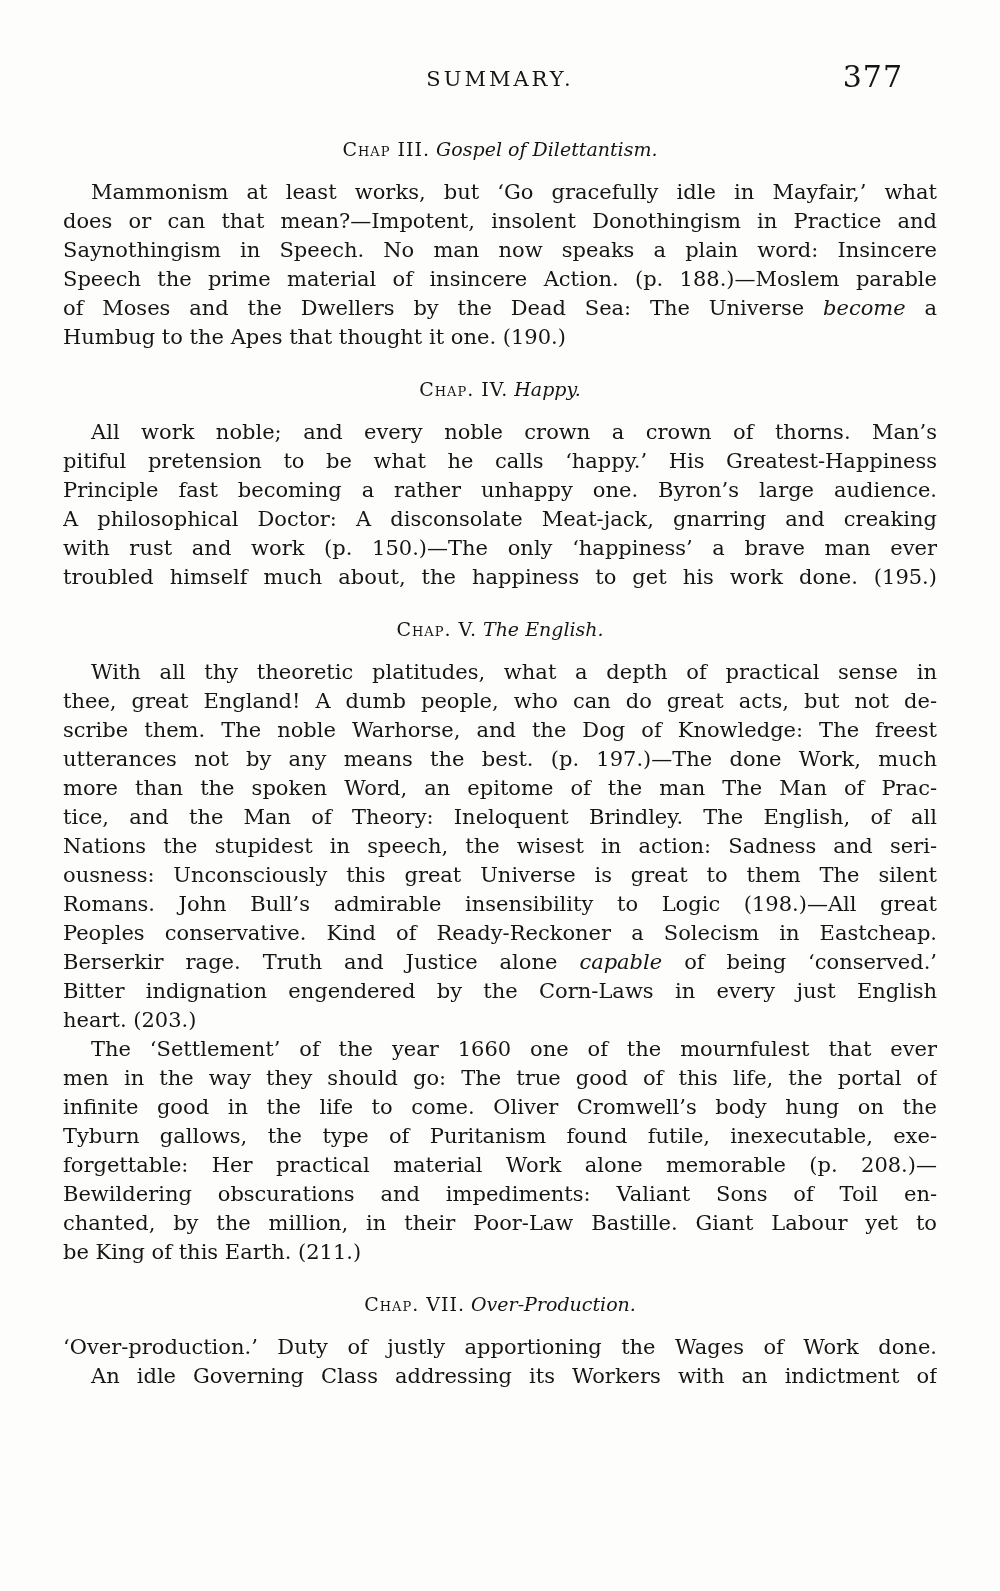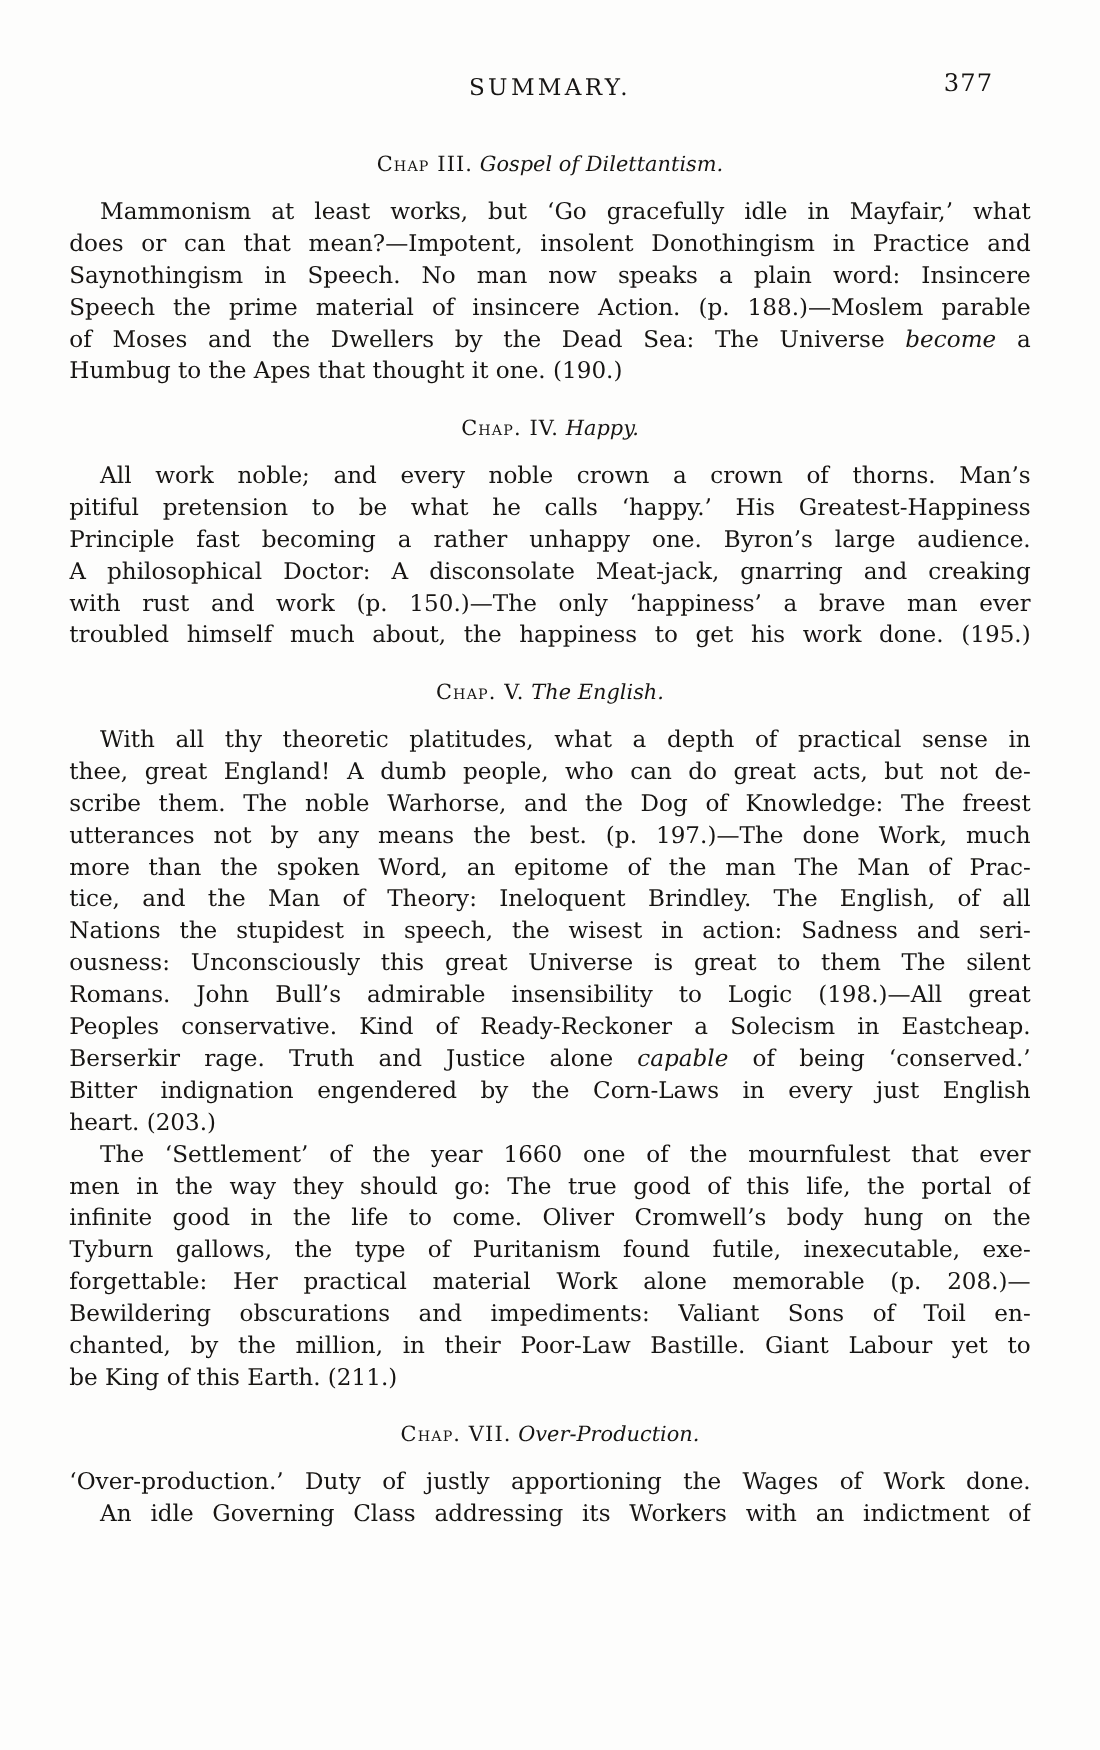--- a/index.html
+++ b/index.html
@@ -27,21 +27,21 @@
   }
   .running-title {
     font-size: 21px;
     letter-spacing: 3px;
     line-height: 30px;
   }
   .page-number {
     position: absolute;
     right: 34px;
     top: 60px;
-    font-size: 22px;
+    font-size: 30px;
     letter-spacing: 1px;
     line-height: 34px;
   }
   .text-block {
     margin: 0 63px;
   }
   h2.chapter-heading {
     text-align: center;
     font-weight: normal;
     font-size: 19px;

